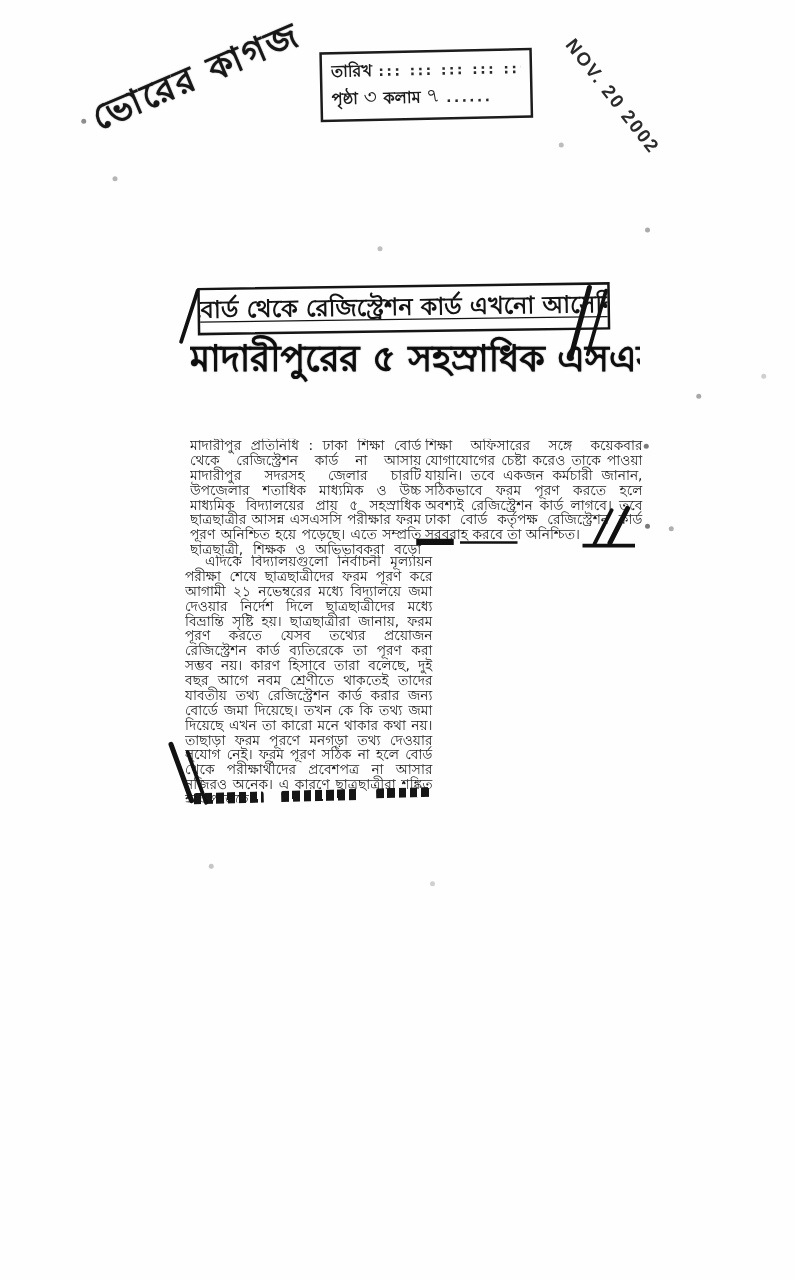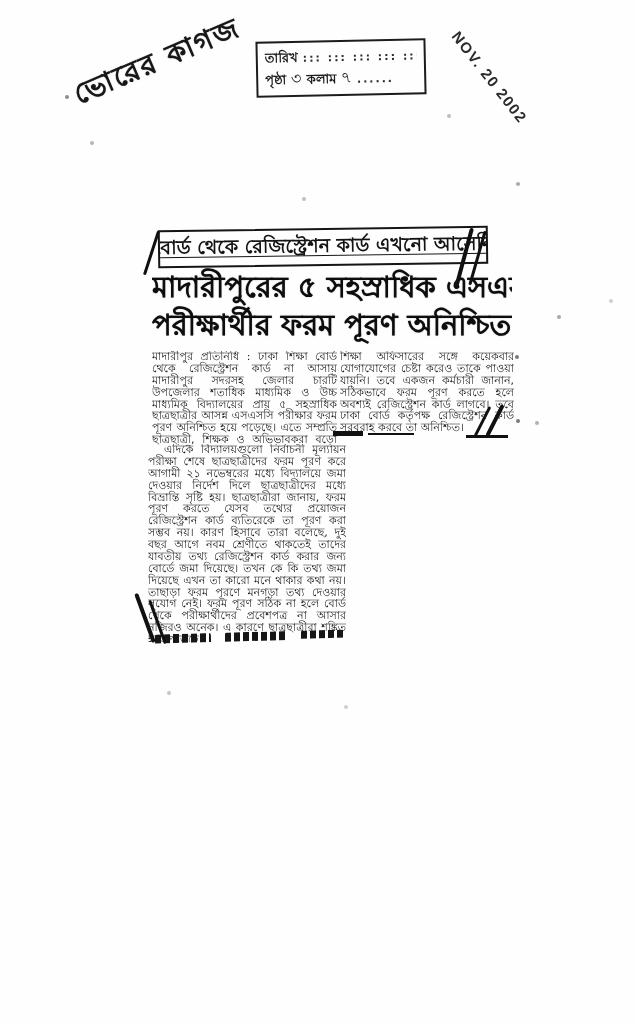--- a/index.html
+++ b/index.html
@@ -86,21 +86,20 @@
   </div>
 
   <div class="date-stamp">NOV. 20 2002</div>
 
   <div class="kicker">
     <span>বোর্ড থেকে রেজিস্ট্রেশন কার্ড এখনো আসেনি</span>
   </div>
 
   <h1 class="headline">
     <span class="hl-line">মাদারীপুরের ৫ সহস্রাধিক এসএসসি</span>
-    <span class="hl-line">পরীক্ষার্থীর ফরম পূরণ অনিশ্চিত</span>
   </h1>
 
   <p class="bodytext col-left">মাদারীপুর প্রতিনিধি : ঢাকা শিক্ষা বোর্ড থেকে রেজিস্ট্রেশন কার্ড না আসায় মাদারীপুর সদরসহ জেলার চারটি উপজেলার শতাধিক মাধ্যমিক ও উচ্চ মাধ্যমিক বিদ্যালয়ের প্রায় ৫ সহস্রাধিক ছাত্রছাত্রীর আসন্ন এসএসসি পরীক্ষার ফরম পূরণ অনিশ্চিত হয়ে পড়েছে। এতে সম্প্রতি ছাত্রছাত্রী, শিক্ষক ও অভিভাবকরা বড়ো ধরনের বিপর্যয়ের আশঙ্কা করছেন।</p>
 
   <p class="bodytext col-right">শিক্ষা অফিসারের সঙ্গে কয়েকবার যোগাযোগের চেষ্টা করেও তাকে পাওয়া যায়নি। তবে একজন কর্মচারী জানান, সঠিকভাবে ফরম পূরণ করতে হলে অবশ্যই রেজিস্ট্রেশন কার্ড লাগবে। তবে ঢাকা বোর্ড কর্তৃপক্ষ রেজিস্ট্রেশন কার্ড সরবরাহ করবে তা অনিশ্চিত।</p>
 
   <div class="rule" style="left:333px;top:431px;width:30px;height:5px;"></div>
   <div class="rule" style="left:368px;top:433px;width:46px;height:2px;"></div>
 
   <div class="body-lower">

